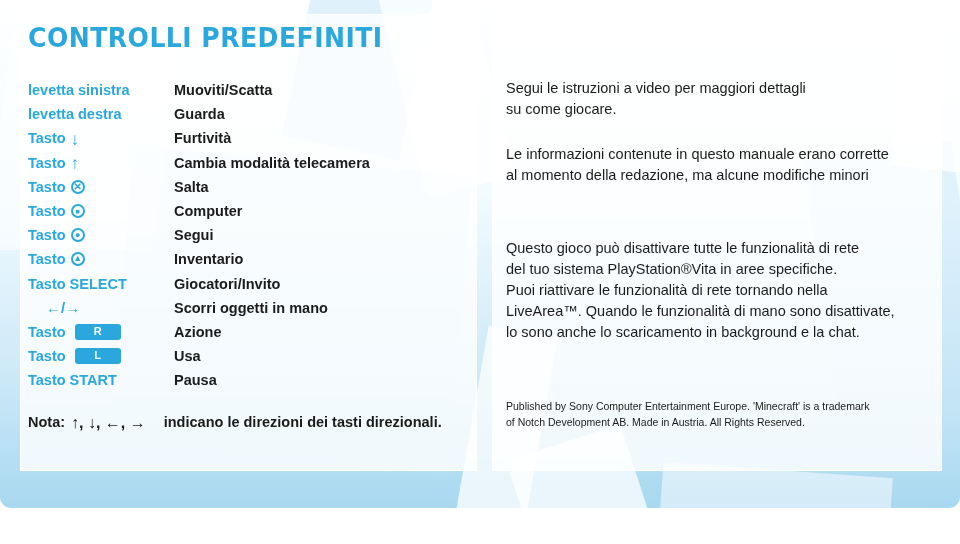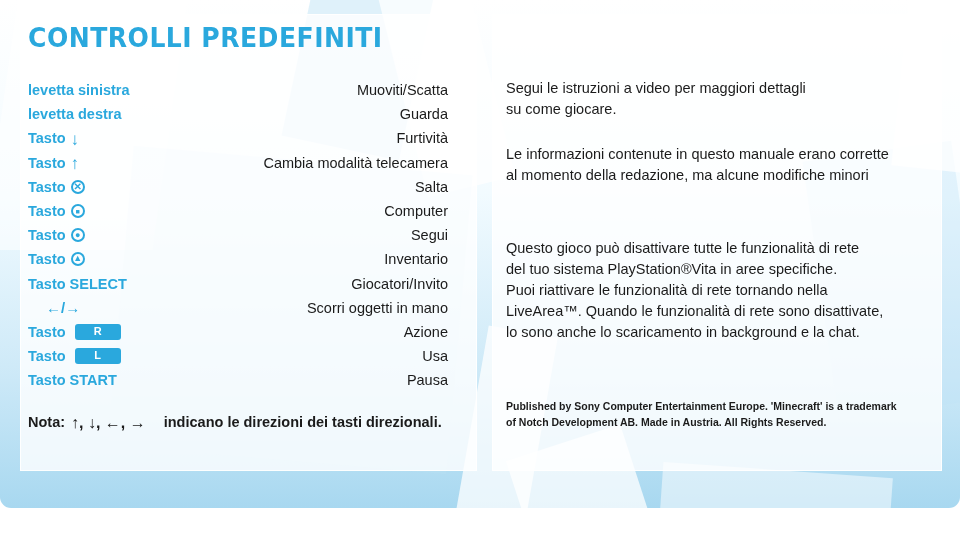--- a/index.html
+++ b/index.html
@@ -67,36 +67,35 @@
   #controls {
     position: absolute;
     left: 28px;
     top: 78px;
     width: 420px;
   }
   .ctrl-row {
     display: flex;
     align-items: center;
     height: 24.2px;
-    justify-content: space-between;
   }
   .ctrl-key {
     width: 146px;
     color: #2aa8dd;
     font-size: 14.5px;
     font-weight: bold;
     display: flex;
     align-items: center;
     white-space: nowrap;
   }
   .ctrl-key .kw { margin-right: 5px; }
   .ctrl-act {
     color: #1b1b1b;
     font-size: 14.5px;
-    font-weight: normal;
+    font-weight: bold;
     white-space: nowrap;
   }
 
   
   .glyph {
     display: inline-block;
     line-height: 1;
     color: #2aa8dd;
   }
   .arrow-dn, .arrow-up {
@@ -178,21 +177,21 @@
   }
   #rtext-1 { top: 78px; }
   #rtext-2 { top: 144px; }
   #rtext-3 { top: 238px; }
   #legal {
     position: absolute;
     left: 506px;
     top: 398px;
     color: #1b1b1b;
     font-size: 10.5px;
-    font-weight: bold;
+    font-weight: normal;
     line-height: 16px;
     white-space: nowrap;
   }
 </style>
 </head>
 <body>
 
 <div id="page">
 
   <div class="shard" style="left:0;top:0;width:170px;height:250px;transform:skewX(-8deg);"></div>
@@ -334,21 +333,21 @@
 
   <div class="rtext" id="rtext-2">
     <div>Le informazioni contenute in questo manuale erano corrette</div>
     <div>al momento della redazione, ma alcune modifiche minori</div>
   </div>
 
   <div class="rtext" id="rtext-3">
     <div>Questo gioco può disattivare tutte le funzionalità di rete</div>
     <div>del tuo sistema PlayStation®Vita in aree specifiche.</div>
     <div>Puoi riattivare le funzionalità di rete tornando nella</div>
-    <div>LiveArea™. Quando le funzionalità di rete sono disattivate,</div>
+    <div>LiveArea™. Quando le funzionalità di mano sono disattivate,</div>
     <div>lo sono anche lo scaricamento in background e la chat.</div>
   </div>
 
   <div id="legal">
     <div>Published by Sony Computer Entertainment Europe. 'Minecraft' is a trademark</div>
     <div>of Notch Development AB. Made in Austria. All Rights Reserved.</div>
   </div>
 
 </div>
 

